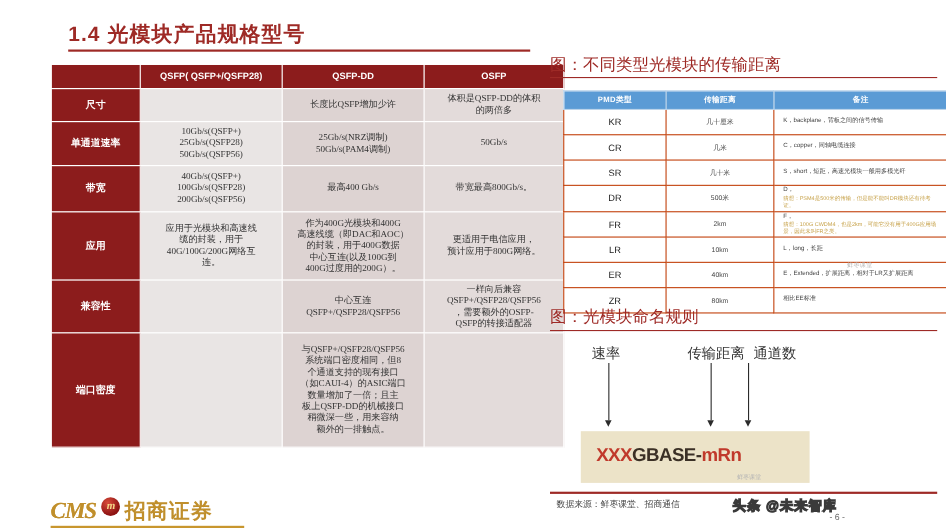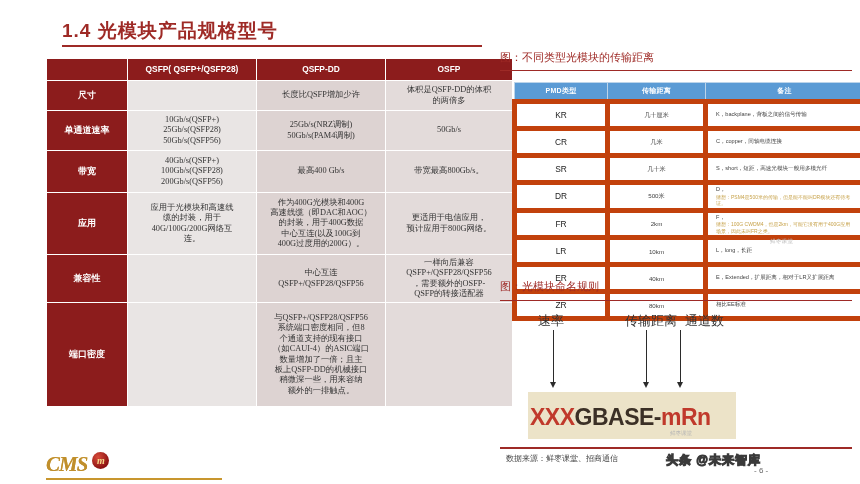--- a/index.html
+++ b/index.html
@@ -61,40 +61,40 @@
     display:flex;align-items:center;justify-content:center;
     font-family:"Liberation Serif","DejaVu Serif",serif;
   }
   #cms-cn{
     font-size:19px;font-weight:bold;color:#c08f2c;letter-spacing:1px;
     font-family:"Liberation Serif","DejaVu Serif",serif;
   }
   #cms-underline{position:absolute;left:46px;top:478px;width:176px;height:2px;background:#c8962e;}
   
   .fig-caption{
-    position:absolute;font-size:11px;color:#9e2a26;
+    position:absolute;font-size:15px;color:#9e2a26;
     font-family:Liberation Mono, monospace;
     white-space:nowrap;
   }
   .fig-rule{position:absolute;height:1px;background:#9e2a26;}
   #cap1{left:500px;top:50px;}
   #rule1{left:500px;top:70px;width:352px;}
   #cap2{left:500px;top:279px;}
   #rule2{left:500px;top:300px;width:352px;}
   
   #pmd-table{
     position:absolute;left:512px;top:82px;width:340px;
     border-collapse:collapse;table-layout:fixed;background:#ffffff;
   }
   #pmd-table th{
     background:#5b9bd5;color:#ffffff;font-size:7px;font-weight:bold;
     height:14px;border:1px solid #bcd4ea;letter-spacing:.3px;
   }
   #pmd-table td{
-    border:5px solid #c2410c;font-size:7.2px;color:#333;
+    border:1px solid #c2410c;font-size:7.2px;color:#333;
     height:20px;padding:1px 8px;vertical-align:middle;
   }
   #pmd-table td.pmd{text-align:center;font-size:8.4px;font-weight:500;color:#222;}
   #pmd-table td.dist{text-align:center;font-size:6.2px;color:#444;}
   #pmd-table td.note{text-align:left;font-size:5.6px;color:#444;line-height:1.35;}
   .note-sub{display:block;color:#c7a24a;font-size:5px;line-height:1.3;}
   #pmd-wm{
     position:absolute;left:770px;top:238px;font-size:5.5px;color:#b8b8b8;
     letter-spacing:.3px;
   }
@@ -108,21 +108,21 @@
   .nm-head{
     position:absolute;width:0;height:0;
     border-left:3.5px solid transparent;border-right:3.5px solid transparent;
     border-top:6px solid #2b2b2b;
   }
   #nm-box{
     position:absolute;left:8px;top:80px;width:208px;height:47px;
     background:#ece3c8;
   }
   #nm-text{
-    position:absolute;left:10px;top:92px;font-size:23px;font-weight:bold;
+    position:absolute;left:22px;top:92px;font-size:17px;font-weight:bold;
     letter-spacing:-.5px;font-family:"Liberation Sans","DejaVu Sans",sans-serif;
   }
   .nm-red{color:#c0392b;}
   .nm-dark{color:#3b3026;}
   #nm-wm{position:absolute;left:150px;top:118px;font-size:5.5px;color:#b5b5b5;}
   
   #source-rule{position:absolute;left:500px;top:447px;width:352px;height:1.5px;background:#9e2a26;}
   #source-text{
     position:absolute;left:506px;top:453px;font-size:8px;color:#444;
     font-family:"Liberation Serif","DejaVu Serif",serif;white-space:nowrap;
@@ -247,20 +247,21 @@
         <td class="c3">
           <span class="cellline"></span>
         </td>
       </tr>
     </tbody>
 </table>
 
 <div id="cms-logo">
   <span id="cms-text">CMS</span>
   <span id="cms-seal">m</span>
+  <span id="cms-cn">招商证券</span>
 </div>
 <div id="cms-underline"></div>
 
 <div id="cap1" class="fig-caption">图：不同类型光模块的传输距离</div>
 <div id="rule1" class="fig-rule"></div>
 
 <table id="pmd-table">
   <thead>
     <tr>
       <th style="width:90px">PMD类型</th>

